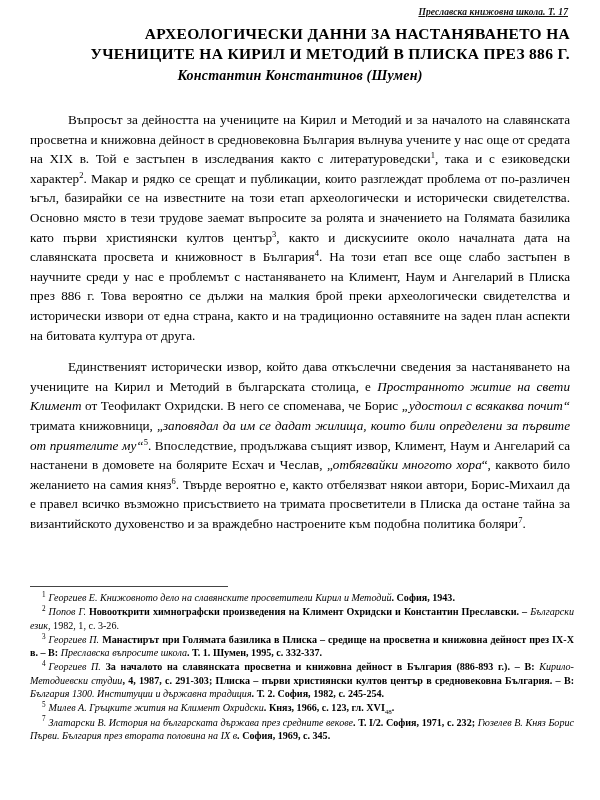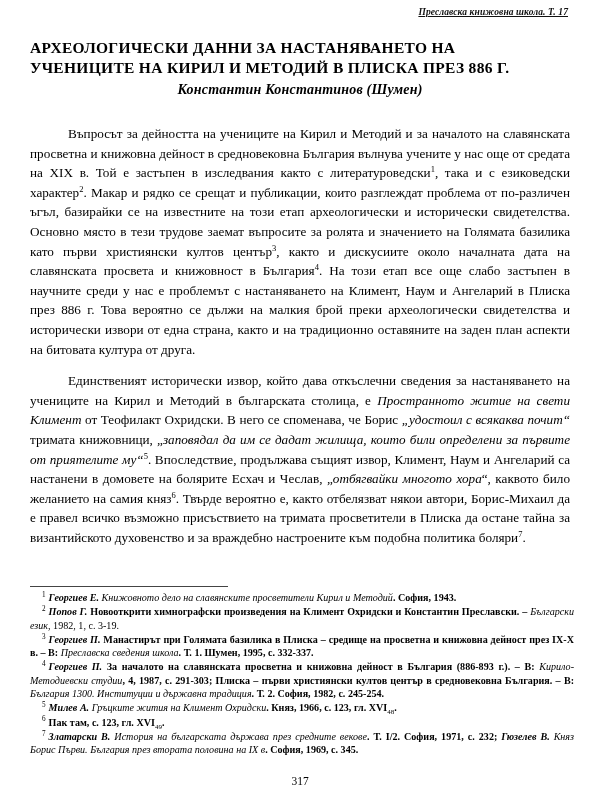--- a/index.html
+++ b/index.html
@@ -30,22 +30,22 @@
     font-size: 9.5px;
     letter-spacing: 0.1px;
     text-decoration: underline;
     margin: 2px 2px 0 0;
     line-height: 12px;
     color: #111;
   }
 
   
   .title-block {
-    margin-top: 20px;
-    text-align: left;
+    margin-top: 6px;
+    text-align: right;
   }
   .title-line {
     font-weight: bold;
     font-size: 15.5px;
     line-height: 20px;
     letter-spacing: 0.3px;
     color: #000;
   }
   .author {
     margin-top: 4px;
@@ -103,21 +103,21 @@
   }
   .fn .num {
     font-size: 7.2px;
     vertical-align: super;
     line-height: 0;
     margin-right: 3px;
   }
   .fn b { font-weight: bold; }
   .fn i { font-style: italic; }
   .fn .auth {
-    font-weight: bold;
+    font-weight: normal;
     font-style: italic;
   }
   .fn sub {
     font-size: 7px;
     vertical-align: sub;
     line-height: 0;
   }
 
   
   .page-number {
@@ -150,30 +150,28 @@
     <p><span>Единственият исторически извор, който дава откъслечни сведения за настаняването на учениците на Кирил и Методий в българската столица, е </span><span class="it">Пространното житие на свети Климент</span><span> от Теофилакт Охридски. В него се споменава, че Борис </span><span class="it">„удостоил с всякаква почит“</span><span> тримата книжовници, „</span><span class="it">заповядал да им се дадат жилища, които били определени за първите от приятелите му“</span><sup>5</sup><span>. Впоследствие, продължава същият извор, Климент, Наум и Ангеларий са настанени в домовете на болярите Есхач и Чеслав, „</span><span class="it">отбягвайки многото хора</span><span>“, каквото било желанието на самия княз</span><sup>6</sup><span>. Твърде вероятно е, както отбелязват някои автори, Борис-Михаил да е правел всичко възможно присъствието на тримата просветители в Плиска да остане тайна за византийското духовенство и за враждебно настроените към подобна политика боляри</span><sup>7</sup><span>.</span></p>
 
   </div>
 
   <div class="footnote-area">
     <div class="fn-rule"></div>
     <div class="footnotes">
 
       <div class="fn"><span class="num">1</span><span class="auth">Георгиев Е.</span> <i>Книжовното дело на славянските просветители Кирил и Методий</i><b>. София, 1943.</b></div>
 
-      <div class="fn"><span class="num">2</span><span class="auth">Попов Г.</span><b> Новооткрити химнографски произведения на Климент Охридски и Константин Преславски. – </b><i>Български език</i><span>, 1982, 1, с. 3-19.</span></div>
+      <div class="fn"><span class="num">2</span><span class="auth">Попов Г.</span><b> Новооткрити химнографски произведения на Климент Охридски и Константин Преславски. – </b><i>Български език</i><span>, 1982, 1, с. 3-26.</span></div>
 
-      <div class="fn"><span class="num">3</span><span class="auth">Георгиев П.</span><b> Манастирът при Голямата базилика в Плиска – средище на просветна и книжовна дейност през IX-X в. – В: </b><i>Преславска сведения школа</i><b>. Т. 1. Шумен, 1995, с. 332-337.</b></div>
+      <div class="fn"><span class="num">3</span><span class="auth">Георгиев П.</span><b> Манастирът при Голямата базилика в Плиска – средище на просветна и книжовна дейност през IX-X в. – В: </b><i>Преславска въпросите школа</i><b>. Т. 1. Шумен, 1995, с. 332-337.</b></div>
 
       <div class="fn"><span class="num">4</span><span class="auth">Георгиев П.</span><b> За началото на славянската просветна и книжовна дейност в България (886-893 г.). – В: </b><i>Кирило-Методиевски студии</i><b>, 4, 1987, с. 291-303; Плиска – първи християнски култов център в средновековна България. – В: </b><i>България 1300. Институции и държавна традиция</i><b>. Т. 2. София, 1982, с. 245-254.</b></div>
 
       <div class="fn"><span class="num">5</span><span class="auth">Милев А.</span> <i>Гръцките жития на Климент Охридски</i><b>. Княз, 1966, с. 123, гл. XVI</b><sub>48</sub><b>.</b></div>
 
-      <div class="fn"><span class="num">6</span><b>Пак там, с. 123, гл. XVI</b><sub>49</sub><b>.</b></div>
 
       <div class="fn"><span class="num">7</span><span class="auth">Златарски В.</span> <i>История на българската държава през средните векове</i><b>. Т. I/2. София, 1971, с. 232; </b><span class="auth">Гюзелев В.</span> <i>Княз Борис Първи. България през втората половина на IX в</i><b>. София, 1969, с. 345.</b></div>
 
     </div>
   </div>
 
-  <div class="page-number">317</div>
 
 </div>
 
 </body></html>

